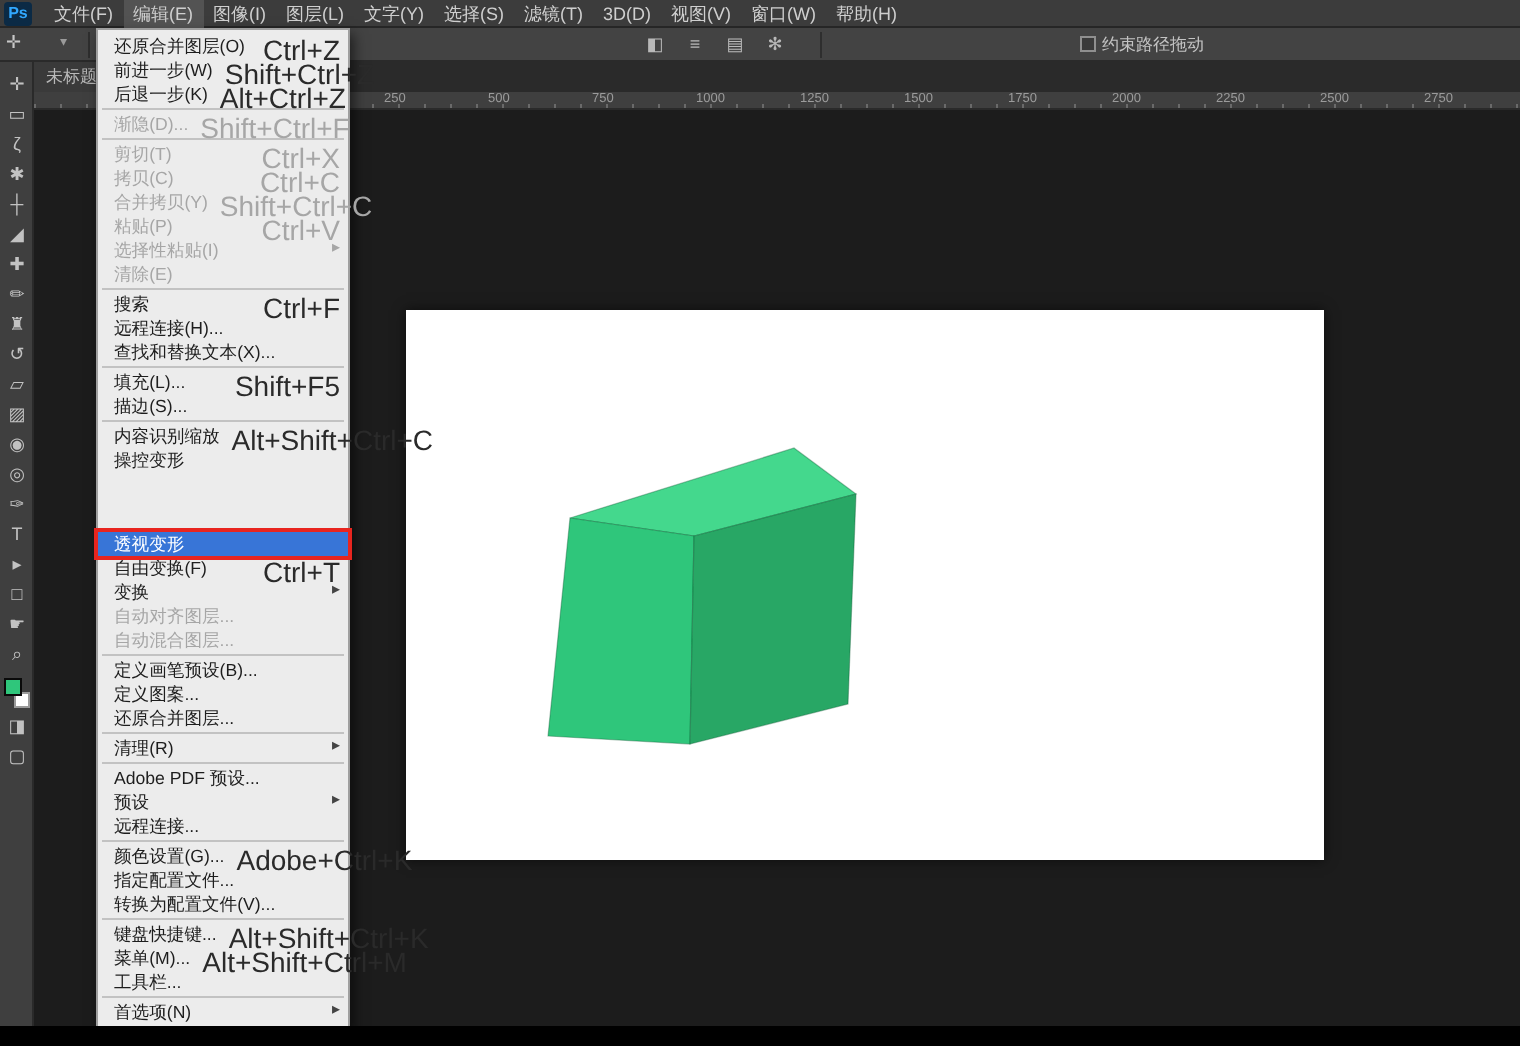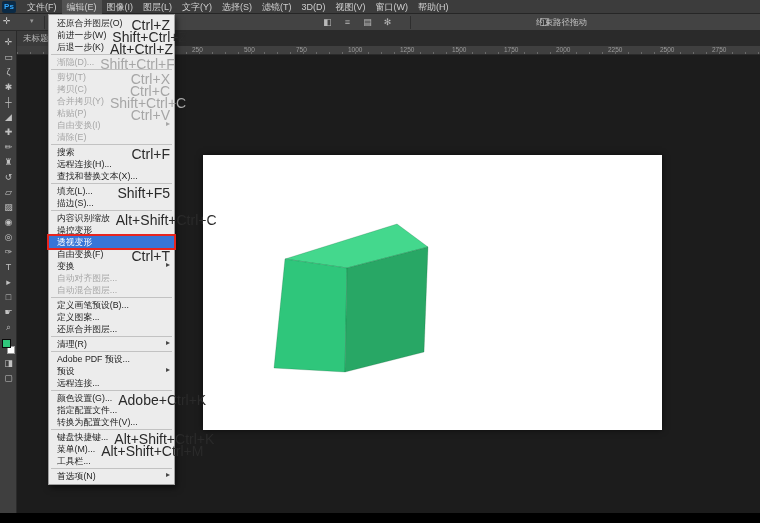--- a/index.html
+++ b/index.html
@@ -44,21 +44,21 @@
   .canvas polygon{stroke:rgba(0,80,40,.35);stroke-width:.6;}
 
   
   .menu{position:absolute;left:48px;top:14px;width:127px;background:#ececec;border:1px solid #9f9f9f;box-shadow:2px 3px 6px rgba(0,0,0,.55);padding:2px 0;z-index:10;}
   .menu-item{display:flex;align-items:flex-start;height:12px;padding:0 4px 0 8px;color:#1d1d1d;cursor:pointer;white-space:nowrap;}
   .menu-item .mi-label{font-size:8.8px;line-height:12px;}
   .menu-item .mi-shortcut{margin-left:auto;font-size:14px;color:#2a2a2a;padding-left:6px;}
   .menu-item .mi-arrow{margin-left:auto;font-size:8px;color:#444;}
   .menu-item.disabled{color:#a6a6a6;cursor:default;}
   .menu-item.disabled .mi-shortcut,.menu-item.disabled .mi-arrow{color:#a6a6a6;}
-  .menu-item.highlighted{background:var(--menu_highlight);color:#fff;}
+  .menu-item.highlighted{background:var(--menu_highlight);color:#fff;margin-top:30px;}
   .menu-item.annotated{outline:2px solid var(--annotation_red);outline-offset:0;position:relative;z-index:2;}
   .menu-sep{height:1px;background:#c2c2c2;margin:1px 2px;}
 </style>
 </head>
 <body>
 
 <div class="app">
 
   <div class="menubar">
     <div class="ps-logo">Ps</div>
@@ -82,21 +82,21 @@
     <span class="opt-caret">▾</span>
     <div class="opt-sep" style="left:44px;"></div>
     <div>
         <span class="opt-icon" style="left: 320px;">◧</span>
         <span class="opt-icon" style="left: 340px;">≡</span>
         <span class="opt-icon" style="left: 360px;">▤</span>
         <span class="opt-icon" style="left: 380px;">✻</span>
       </div>
     <div class="opt-sep" style="left:410px;"></div>
     <div class="opt-check" style="left:540px;"></div>
-    <span class="opt-label" style="left:536px;">约束路径拖动</span>
+    <span class="opt-label" style="left:551px;">约束路径拖动</span>
   </div>
 
   <div class="docbar">
     <div class="doc-tab">未标题-1</div>
   </div>
 
   <div class="ruler">
       <span class="ruler-label" style="left: 173px;">250</span>
       <span class="ruler-label" style="left: 225px;">500</span>
       <span class="ruler-label" style="left: 277px;">750</span>
@@ -181,21 +181,21 @@
       </div>
       <div class="menu-item disabled">
         <span class="mi-label">合并拷贝(Y)</span>
         <span class="mi-shortcut">Shift+Ctrl+C</span>
       </div>
       <div class="menu-item disabled">
         <span class="mi-label">粘贴(P)</span>
         <span class="mi-shortcut">Ctrl+V</span>
       </div>
       <div class="menu-item disabled">
-        <span class="mi-label">自由变换(I)</span>
+        <span class="mi-label">选择性粘贴(I)</span>
         <span class="mi-arrow">▸</span>
       </div>
       <div class="menu-item disabled">
         <span class="mi-label">清除(E)</span>
       </div>
       <div class="menu-sep"></div>
       <div class="menu-item">
         <span class="mi-label">搜索</span>
         <span class="mi-shortcut">Ctrl+F</span>
       </div>

